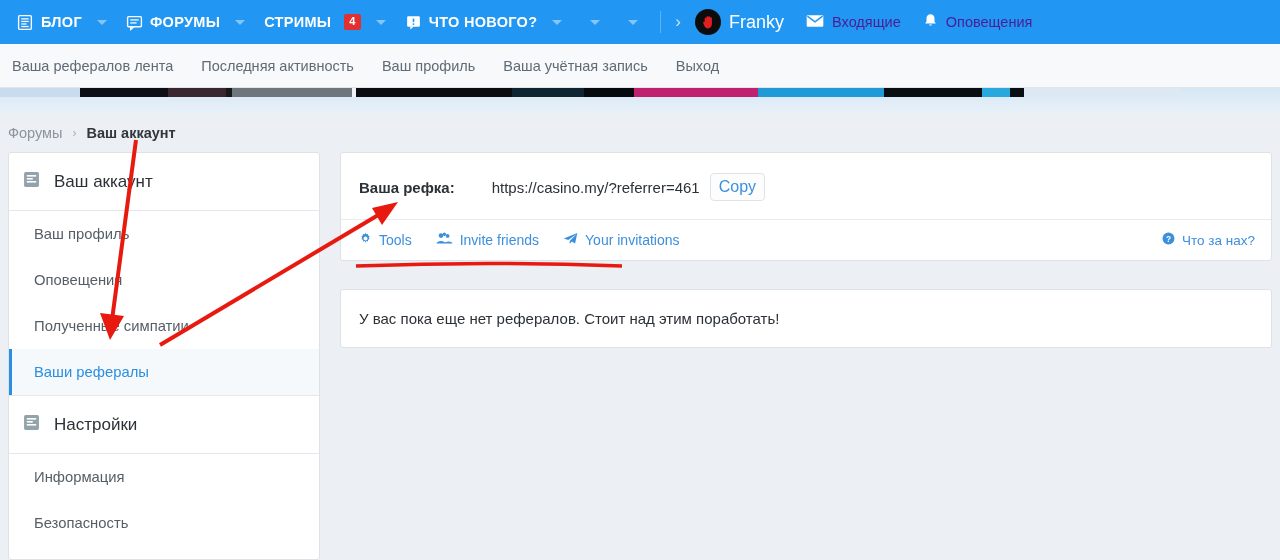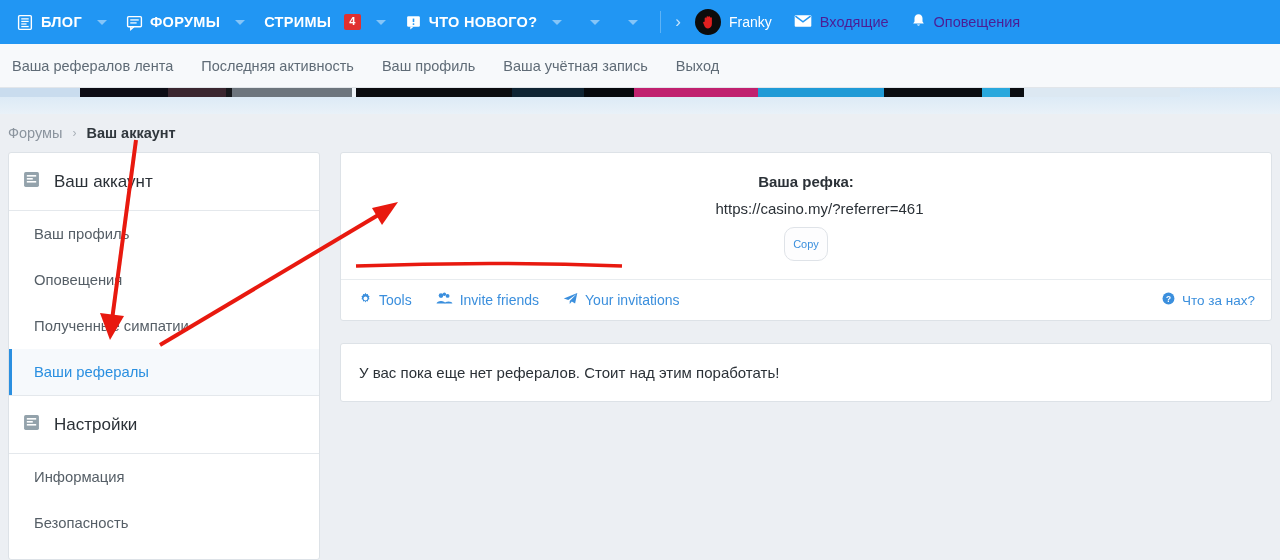--- a/index.html
+++ b/index.html
@@ -63,21 +63,21 @@
     border-radius: 50%;
     background: #0c0c0c;
     display: flex;
     align-items: center;
     justify-content: center;
     margin-right: 8px;
     flex: none;
   }
   .nav-user {
     color: #fff;
-    font-size: 14px;
+    font-size: 18px;
     font-weight: normal;
     margin-right: 22px;
     display: flex;
     align-items: center;
   }
   .nav-right {
     display: flex;
     align-items: center;
     gap: 8px;
     color: #4c1d95;
@@ -183,31 +183,30 @@
     border-radius: 3px;
   }
   .card-top { padding: 0; }
   .ref-row {
     display: flex;
     align-items: center;
     padding: 20px 18px 18px;
     font-size: 15px;
     color: #2b3137;
     gap: 10px;
-    flex-direction: column;
   }
   .ref-label { font-weight: bold; }
   .ref-url { color: #2b3137; margin-left: 27px; }
   .copy-btn {
     border: 1px solid #dfe3e8;
     background: #fdfdfe;
     color: #3b8fdd;
-    font-size: 11px;
-    border-radius: 10px;
-    padding: 10px 8px;
+    font-size: 16px;
+    border-radius: 4px;
+    padding: 4px 8px;
     cursor: pointer;
     font-family: inherit;
   }
   .links-row {
     display: flex;
     align-items: center;
     border-top: 1px solid #e8ecef;
     padding: 12px 16px 12px 18px;
     font-size: 14px;
   }
@@ -215,21 +214,21 @@
     display: inline-flex;
     align-items: center;
     gap: 7px;
     color: #3b8fdd;
     text-decoration: none;
     margin-right: 24px;
   }
   .lnk-right { margin-right: 0; margin-left: auto; font-size: 13.5px; }
 
   .empty-card {
-    margin-top: 22px;
+    margin-top: 28px;
     padding: 20px 18px;
     font-size: 15px;
     color: #2b3137;
   }
 
   
   .anno { position: absolute; left: 0; top: 0; pointer-events: none; }
 </style>
 </head>
 <body>

